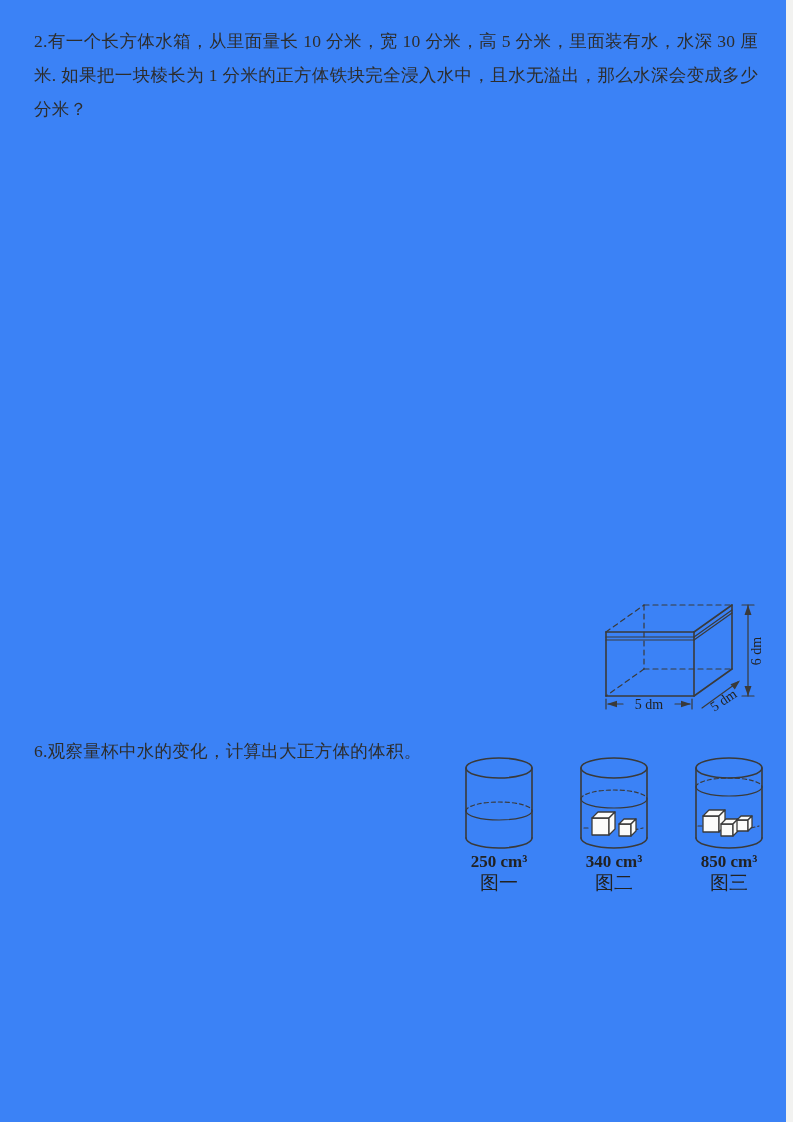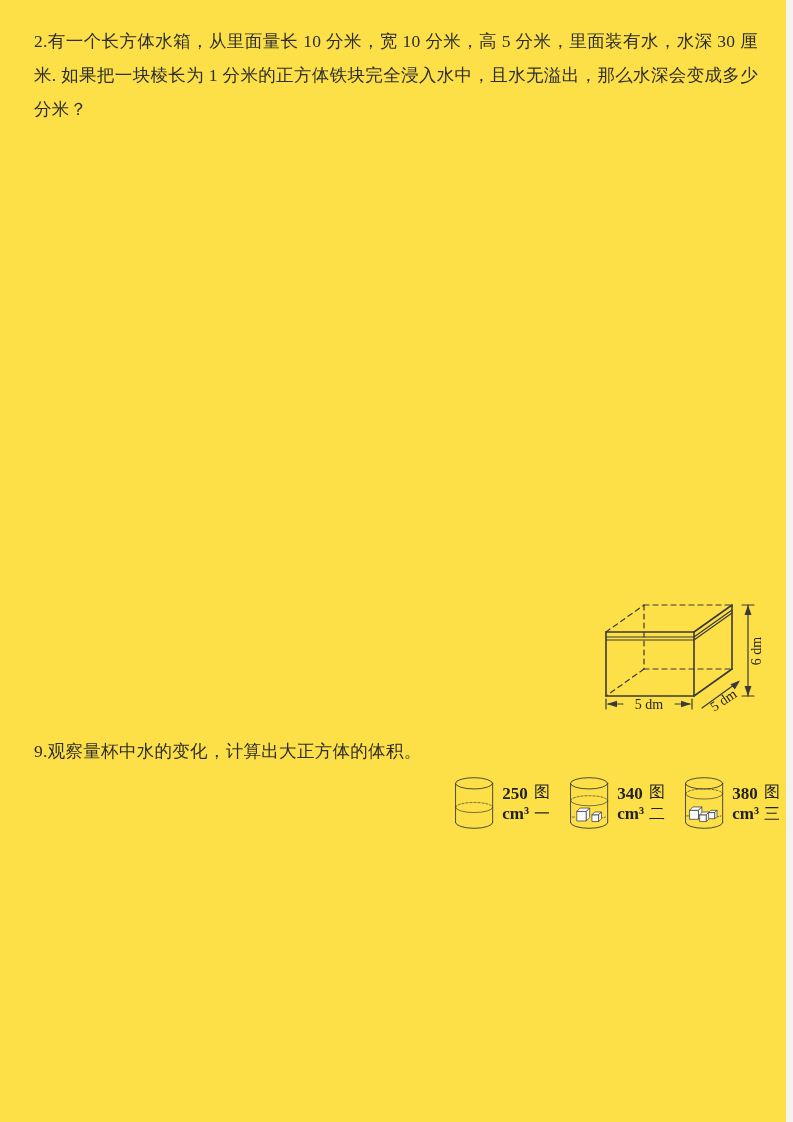--- a/index.html
+++ b/index.html
@@ -4,21 +4,21 @@
 <style>
   html,body{margin:0;padding:0;}
   body{
     background:#e8e8e6;
     font-family:"Liberation Serif","DejaVu Serif",serif;
   }
   .page{
     position:relative;
     width:793px;height:1122px;
     margin:0 auto;
-    background:#fde047;
+    background:#3b82f6;
     color:#2d2d2d;
     overflow:hidden;
   }
   .page .edge-shade{
     position:absolute;top:0;right:0;width:7px;height:100%;
     background:#f2f2f0;
   }
   .problem{
     position:absolute;
     left:34px;width:724px;
@@ -33,46 +33,46 @@
     position:absolute;left:596px;top:592px;
     width:190px;height:126px;
   }
   .cups-row{
     position:absolute;left:446px;top:756px;
     width:336px;
     display:flex;justify-content:space-between;
   }
   .cup{
     width:106px;
-    display:flex;flex-direction:row;align-items:center;
+    display:flex;flex-direction:column;align-items:center;
   }
   .cup-volume{
     font-size:17px;font-weight:bold;
     color:#222;margin-top:2px;line-height:20px;
   }
   .cup-caption{
-    font-size:16px;color:#222;line-height:22px;
+    font-size:19px;color:#222;line-height:22px;
   }
   svg{display:block;}
   .ln{stroke:#3a3a3a;stroke-width:1.6;fill:none;stroke-linecap:round;}
   .lnth{stroke:#3a3a3a;stroke-width:1.2;fill:none;stroke-linecap:round;}
   .dash{stroke-dasharray:5 4;}
   .dash2{stroke-dasharray:4 3;}
   .arrow{fill:#3a3a3a;stroke:none;}
   .dimtext{font-family:"Liberation Serif","DejaVu Serif",serif;font-size:14px;fill:#222;}
   .cube-face{fill:#fbfbfa;stroke:#3a3a3a;stroke-width:1.3;stroke-linejoin:round;}
 </style>
 </head>
 <body>
 
 <div class="page">
   <div class="edge-shade"></div>
 
   <p class="problem" style="top:24px">2.有一个长方体水箱，从里面量长 10 分米，宽 10 分米，高 5 分米，里面装有水，水深 30 厘米. 如果把一块棱长为 1 分米的正方体铁块完全浸入水中，且水无溢出，那么水深会变成多少分米？</p>
-  <p class="problem" style="top:734px">9.观察量杯中水的变化，计算出大正方体的体积。</p>
+  <p class="problem" style="top:734px">6.观察量杯中水的变化，计算出大正方体的体积。</p>
 
   <div class="fig-box">
     <svg width="190" height="126" viewBox="0 0 190 126">
 
       <line class="lnth dash" x1="10" y1="40" x2="48" y2="13"></line>
       <line class="lnth dash" x1="48" y1="13" x2="136" y2="13"></line>
       <line class="lnth dash" x1="48" y1="13" x2="48" y2="77"></line>
       <line class="lnth dash" x1="48" y1="77" x2="136" y2="77"></line>
       <line class="lnth dash" x1="48" y1="77" x2="10" y2="104"></line>
 
@@ -163,18 +163,18 @@
           <polygon class="cube-face" points="24,60 30,54 46,54 40,60"></polygon>
           <polygon class="cube-face" points="40,60 46,54 46,70 40,76"></polygon>
           <rect class="cube-face" x="42" y="68" width="12" height="12"></rect>
           <polygon class="cube-face" points="42,68 47,63 59,63 54,68"></polygon>
           <polygon class="cube-face" points="54,68 59,63 59,75 54,80"></polygon>
           <rect class="cube-face" x="58" y="64" width="11" height="11"></rect>
           <polygon class="cube-face" points="58,64 62,60 73,60 69,64"></polygon>
           <polygon class="cube-face" points="69,64 73,60 73,71 69,75"></polygon>
         </g>
       </svg>
-      <div class="cup-volume">380 cm³</div>
+      <div class="cup-volume">850 cm³</div>
       <div class="cup-caption">图三</div>
     </div>
 
   </div>
 </div>
 
 </body></html>

